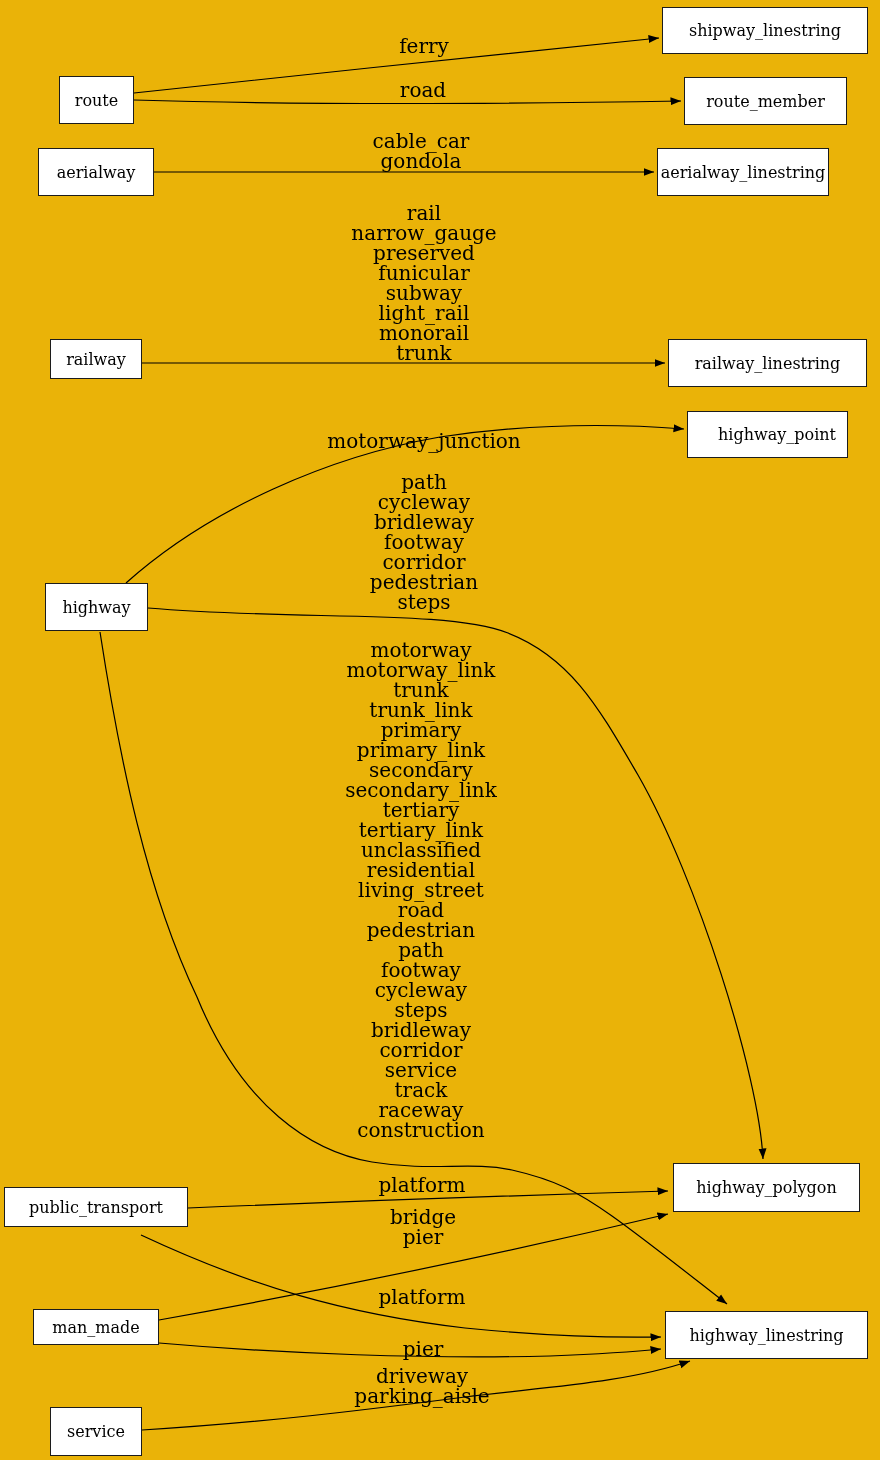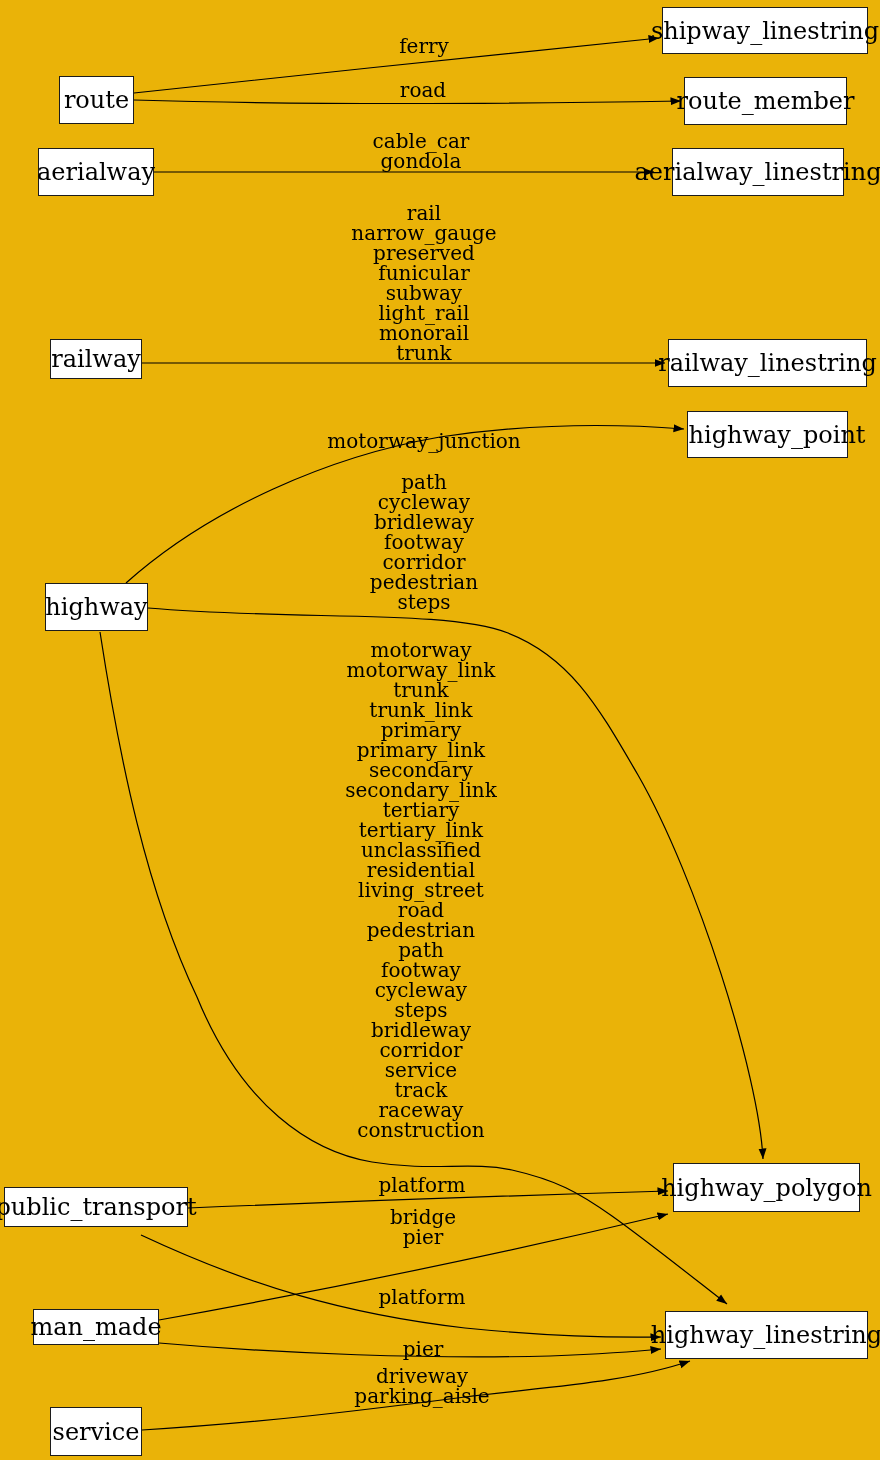--- a/index.html
+++ b/index.html
@@ -15,21 +15,21 @@
   .edges-svg { position: absolute; left: 0; top: 0; width: 880px; height: 1460px; }
   .edge { fill: none; stroke: #000000; stroke-width: 1.2; }
   .node {
     position: absolute;
     box-sizing: border-box;
     border: 1.5px solid #1c1c1c;
     background: #ffffff;
     display: flex;
     align-items: center;
     justify-content: center;
-    font-size: 24px;
+    font-size: 16px;
     white-space: nowrap;
   }
   .edge-label {
     position: absolute;
     transform: translateX(-50%);
     text-align: center;
     font-size: 20px;
     line-height: 20px;
     white-space: nowrap;
   }
@@ -140,19 +140,19 @@
   <div class="node" style="left:59px; top:76px; width:75px; height:48px;">route</div>
   <div class="node" style="left:38px; top:148px; width:116px; height:48px;">aerialway</div>
   <div class="node" style="left:50px; top:339px; width:92px; height:40px;text-align:center;">railway</div>
   <div class="node" style="left:45px; top:583px; width:103px; height:48px;">highway</div>
   <div class="node" style="left:4px; top:1187px; width:184px; height:40px;">public_transport</div>
   <div class="node" style="left:33px; top:1309px; width:126px; height:36px;">man_made</div>
   <div class="node" style="left:50px; top:1407px; width:92px; height:49px;">service</div>
 
   <div class="node" style="left:662px; top:7px; width:206px; height:47px;">shipway_linestring</div>
   <div class="node" style="left:684px; top:77px; width:163px; height:48px;">route_member</div>
-  <div class="node" style="left:672px; top:148px; width:172px; height:48px;">aerialway_linestring</div>
+  <div class="node" style="left:657px; top:148px; width:172px; height:48px;">aerialway_linestring</div>
   <div class="node" style="left:668px; top:339px; width:199px; height:48px;">railway_linestring</div>
   <div class="node" style="left:687px; top:411px; width:161px; height:47px;padding-left:19px;">highway_point</div>
   <div class="node" style="left:673px; top:1163px; width:187px; height:49px;">highway_polygon</div>
   <div class="node" style="left:665px; top:1311px; width:203px; height:48px;">highway_linestring</div>
 
 </div>
 
 </body></html>

